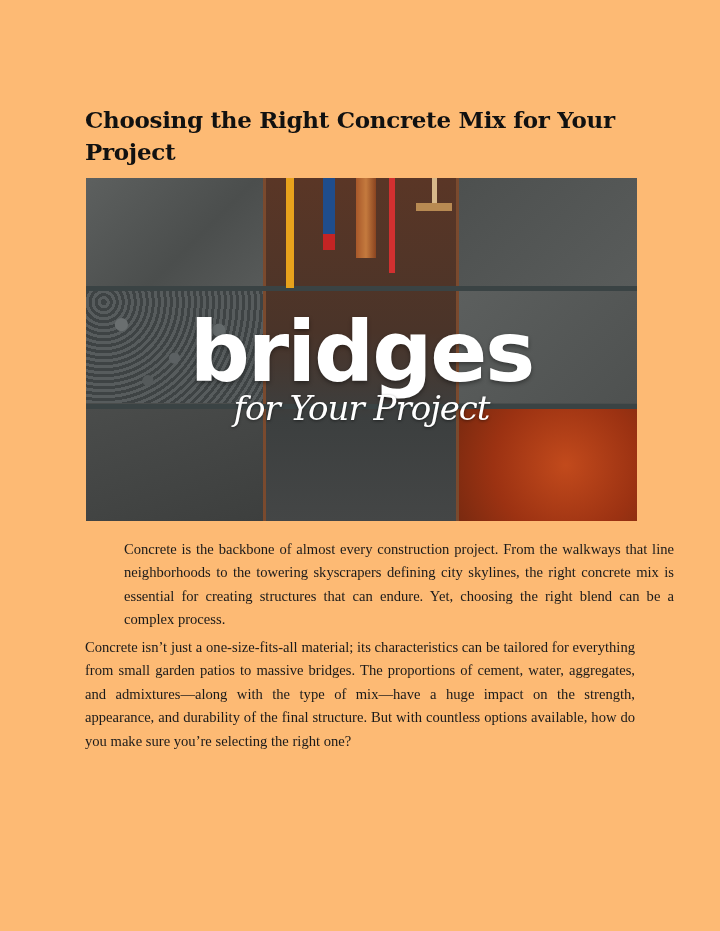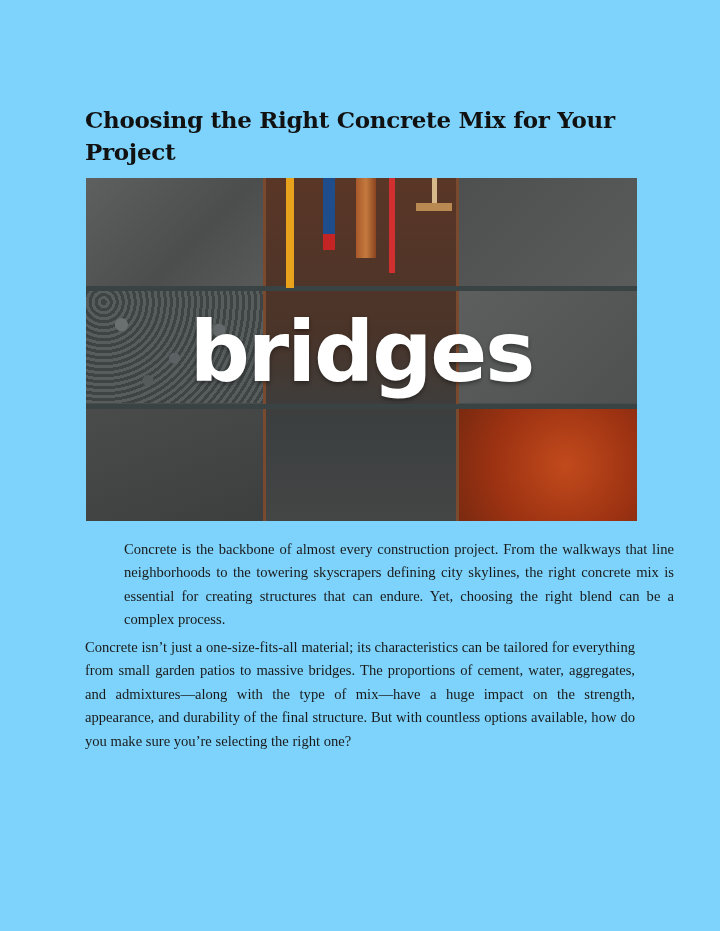--- a/index.html
+++ b/index.html
@@ -1,17 +1,17 @@
 <!DOCTYPE html>
 <html><head>
   <meta charset="utf-8">
   <style>
     html, body { margin: 0; padding: 0; background: #ffffff; }
     body { width: 720px; height: 931px; position: relative; overflow: hidden; }
-    .page { position: absolute; left: 0; top: 0; width: 720px; height: 931px; background: #7dd3fc; }
+    .page { position: absolute; left: 0; top: 0; width: 720px; height: 931px; background: #fdba74; }
     .title {
       position: absolute; left: 85px; top: 104px; width: 540px;
       font-family: "DejaVu Serif", serif; font-weight: bold;
       font-size: 23px; line-height: 32px; color: #111; margin: 0; letter-spacing: -0.3px;
     }
     .hero {
       position: absolute; left: 86px; top: 178px; width: 551px; height: 343px;
       overflow: hidden; background: #4a4d4c;
     }
     .tile { position: absolute; }
@@ -79,18 +79,19 @@
     <div class="bar-h" style="top:226px"></div>
     <div class="tool tool-yellow"></div>
     <div class="tool tool-blue"></div>
     <div class="tool tool-blue-tip"></div>
     <div class="tool tool-wood"></div>
     <div class="tool tool-red"></div>
     <div class="tool tool-handle"></div>
     <div class="tool tool-trowel"></div>
     <div class="hero-text">
       <div class="big">bridges</div>
+      <div class="script2">for Your Project</div>
     </div>
   </div>
 
   <p class="para p1">Concrete is the backbone of almost every construction project. From the walkways that line neighborhoods to the towering skyscrapers defining city skylines, the right concrete mix is essential for creating structures that can endure. Yet, choosing the right blend can be a complex process.</p>
   <p class="para p2">Concrete isn’t just a one-size-fits-all material; its characteristics can be tailored for everything from small garden patios to massive bridges. The proportions of cement, water, aggregates, and admixtures—along with the type of mix—have a huge impact on the strength, appearance, and durability of the final structure. But with countless options available, how do you make sure you’re selecting the right one?</p>
 </div>
 
 </body></html>

